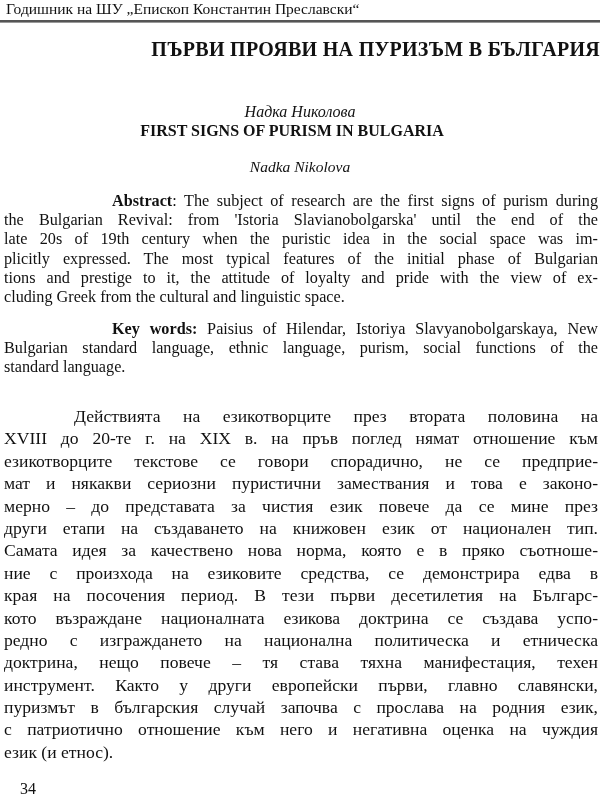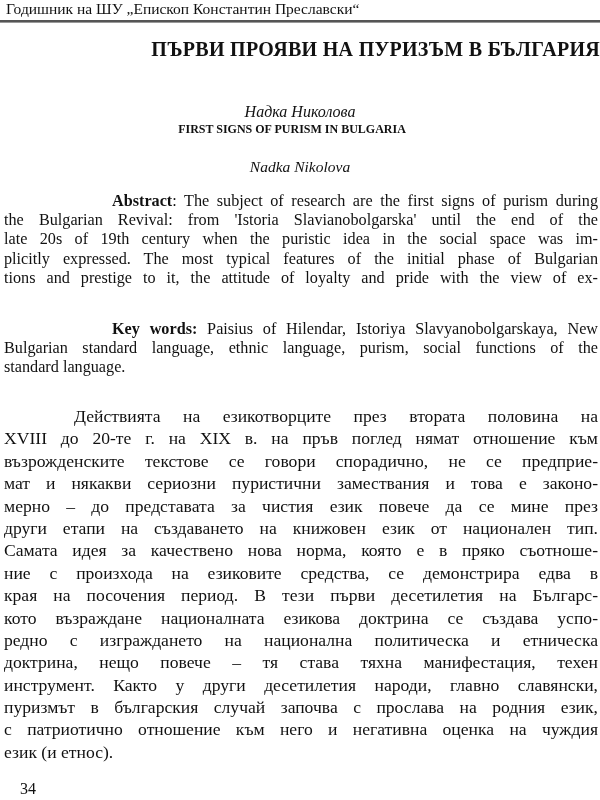--- a/index.html
+++ b/index.html
@@ -2,21 +2,21 @@
 <html><head>
 <meta charset="utf-8">
 <style>
   html, body { margin:0; padding:0; background:#fff; }
   body { width:600px; height:800px; overflow:hidden; position:relative;
          font-family:"Liberation Serif","DejaVu Serif",serif; color:#111; }
   .running-header { position:absolute; left:6px; top:0px; font-size:15.5px; font-weight:normal; letter-spacing:0px; white-space:nowrap; }
   .header-rule { position:absolute; left:0; right:0; top:20px; height:0; border-top:2px solid #555; border-bottom:1px solid #999; }
   .title { position:absolute; left:0; right:0; top:38px; text-align:right; font-size:20px; font-weight:bold; letter-spacing:0.3px; }
   .author-bg { position:absolute; left:0; right:0; top:86px; text-align:center; font-size:16px; font-style:italic;margin-top:17px; }
-  .title-en { position:absolute; left:0; right:16px; top:122px; text-align:center; font-size:12px; font-weight:bold; }
+  .title-en { position:absolute; left:0; right:16px; top:122px; text-align:center; font-size:16px; font-weight:bold; }
   .author-en { position:absolute; left:0; right:0; top:158px; text-align:center; font-size:15.5px; font-style:italic; }
   .para { position:absolute; left:4px; width:594px; text-align:justify; font-size:16.2px; }
   .para .line { display:block; height:19.2px; line-height:19.2px; white-space:nowrap; text-align:justify; text-align-last:justify; }
   .para .line.last { text-align-last:left; }
   .para .indent { padding-left:76px; }
   .abstract { top:192px; }
   .keywords { top:320px; }
   .body-text { top:405px; }
   .body-text .line { height:22.4px; line-height:22.4px; font-size:17.6px; }
   .body-text .indent { padding-left:70px; }
@@ -33,40 +33,41 @@
 <div class="author-bg">Надка Николова</div>
 <div class="title-en">FIRST SIGNS OF PURISM IN BULGARIA</div>
 <div class="author-en">Nadka Nikolova</div>
 
 <div class="para abstract">
   <span class="line indent"><b>Abstract</b><span>: The subject of research are the first signs of purism during</span></span>
   <span class="line">the Bulgarian Revival: from 'Istoria Slavianobolgarska' until the end of the</span>
   <span class="line">late 20s of 19th century when the puristic idea in the social space was im-</span>
   <span class="line">plicitly expressed. The most typical features of the initial phase of Bulgarian</span>
   <span class="line">tions and prestige to it, the attitude of loyalty and pride with the view of ex-</span>
+  <span class="line last">cluding Greek from the cultural and linguistic space.</span>
 </div>
 
 <div class="para keywords">
   <span class="line indent"><b>Key words:</b><span> Paisius of Hilendar, Istoriya Slavyanobolgarskaya, New</span></span>
   <span class="line">Bulgarian standard language, ethnic language, purism, social functions of the</span>
   <span class="line last">standard language.</span>
 </div>
 
 <div class="para body-text">
   <span class="line indent">Действията на езикотворците през втората половина на</span>
   <span class="line">XVIII до 20-те г. на XIX в. на пръв поглед нямат отношение към</span>
-  <span class="line">възрожденските текстове се говори спорадично, не се предприе-</span>
+  <span class="line">езикотворците текстове се говори спорадично, не се предприе-</span>
   <span class="line">мат и някакви сериозни пуристични замествания и това е законо-</span>
   <span class="line">мерно – до представата за чистия език повече да се мине през</span>
   <span class="line">други етапи на създаването на книжовен език от национален тип.</span>
   <span class="line">Самата идея за качествено нова норма, която е в пряко съотноше-</span>
   <span class="line">ние с произхода на езиковите средства, се демонстрира едва в</span>
   <span class="line">края на посочения период. В тези първи десетилетия на Българс-</span>
   <span class="line">кото възраждане националната езикова доктрина се създава успо-</span>
   <span class="line">редно с изграждането на национална политическа и етническа</span>
   <span class="line">доктрина, нещо повече – тя става тяхна манифестация, техен</span>
-  <span class="line">инструмент. Както у други десетилетия народи, главно славянски,</span>
+  <span class="line">инструмент. Както у други европейски първи, главно славянски,</span>
   <span class="line">пуризмът в българския случай започва с прослава на родния език,</span>
   <span class="line">с патриотично отношение към него и негативна оценка на чуждия</span>
   <span class="line last">език (и етнос).</span>
 </div>
 
 <div class="page-number">34</div>
 
 </body></html>

